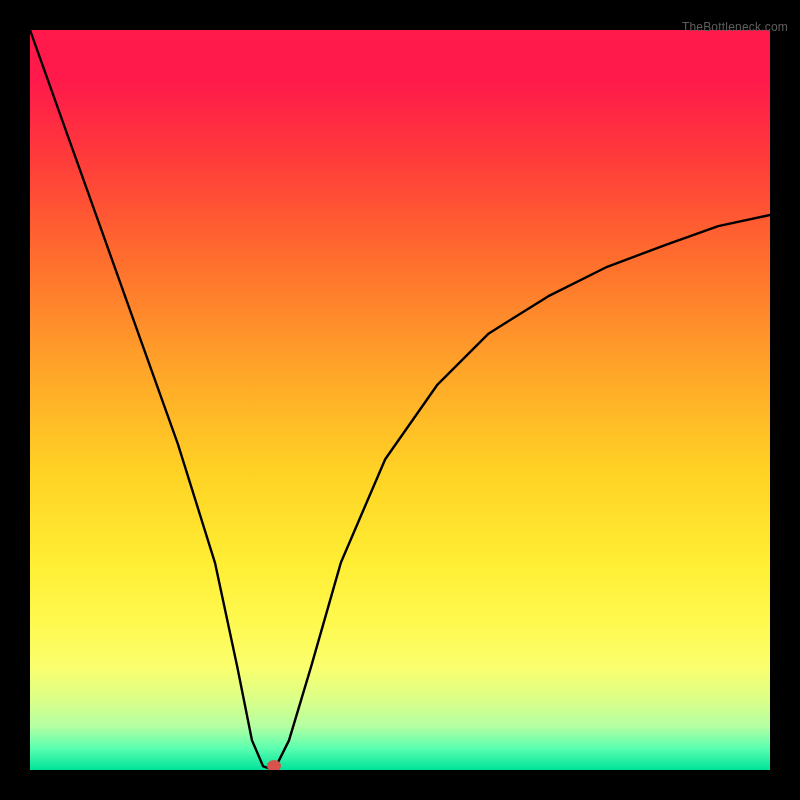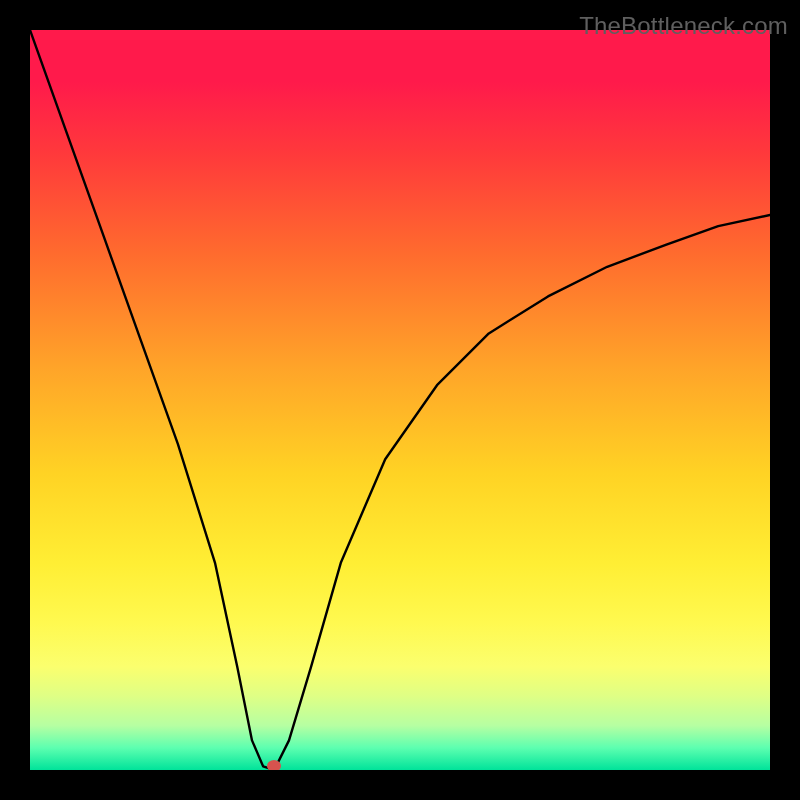--- a/index.html
+++ b/index.html
@@ -11,24 +11,24 @@
     font-family: Arial, Helvetica, sans-serif;
   }
   .frame {
     position: relative;
     width: 800px;
     height: 800px;
     background: #000;
   }
   .watermark {
     position: absolute;
-    top: 12px;
+    top: 20px;
     right: 12px;
     color: #5f5f5f;
-    font-size: 24px;
+    font-size: 12px;
     font-weight: 500;
     letter-spacing: 0.2px;
     z-index: 5;
   }
   .plot-area {
     position: absolute;
     left: 30px;
     top: 30px;
     width: 740px;
     height: 740px;

